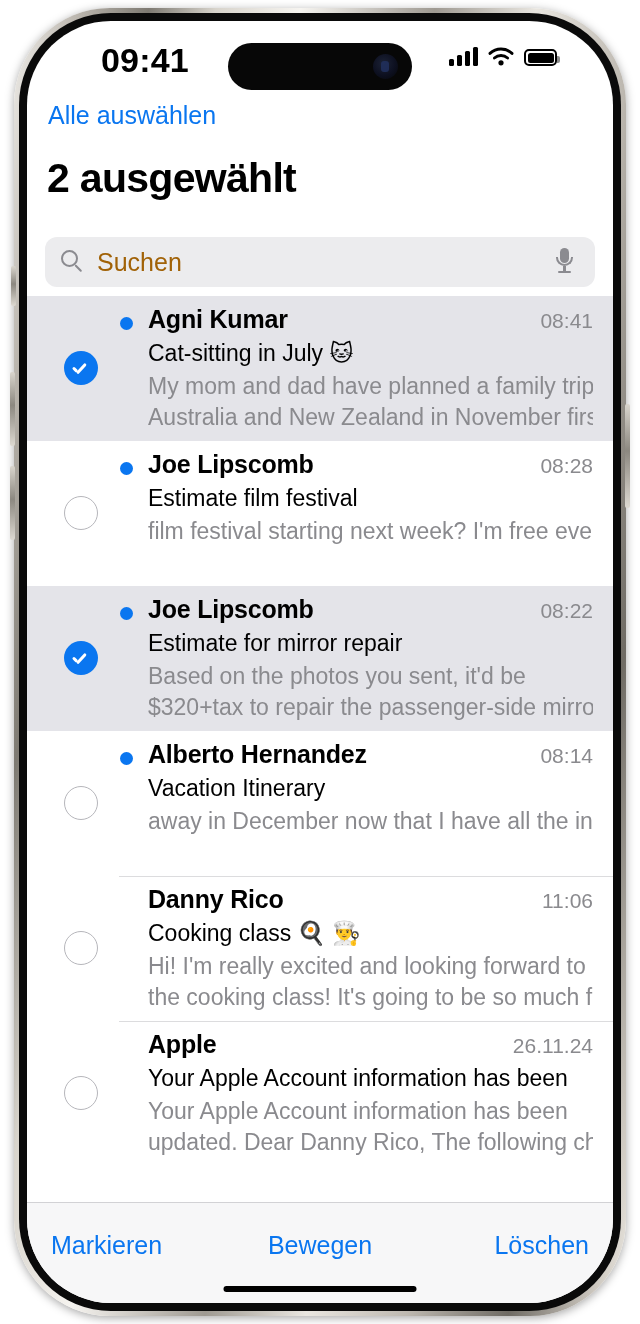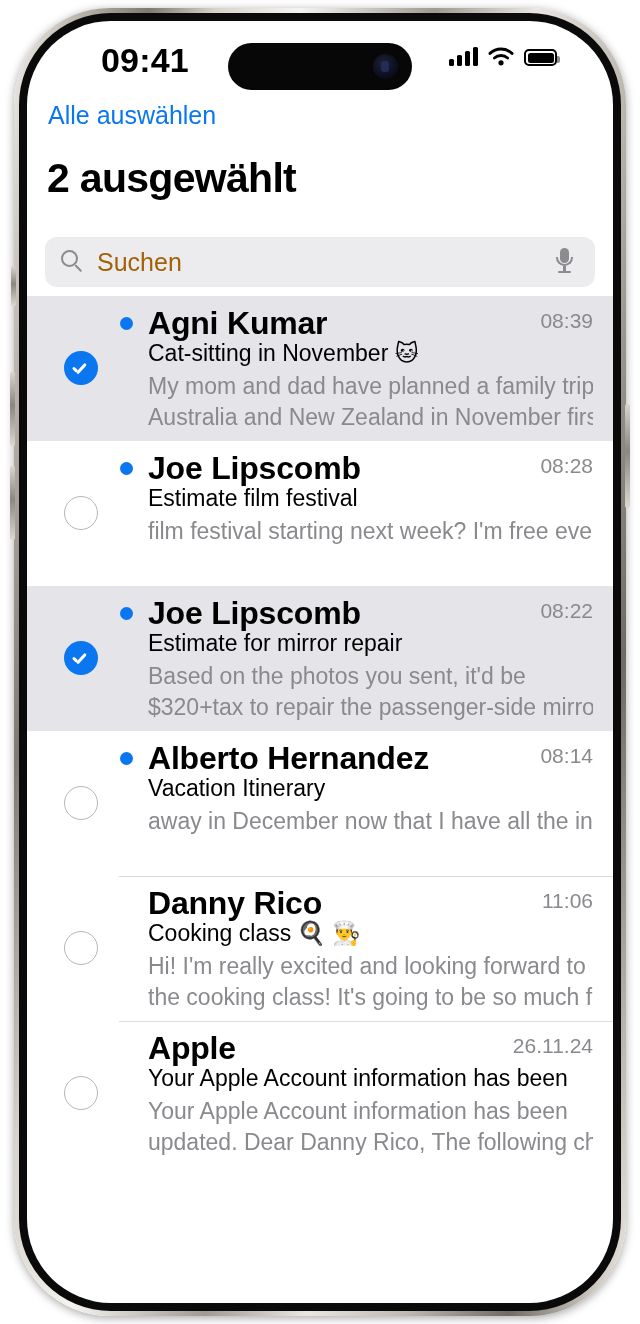--- a/index.html
+++ b/index.html
@@ -94,21 +94,21 @@
   .check.off { border:1.8px solid #b6b6bb; background:transparent; }
   .check.on  { background:#0a76f0; }
   .check.on::before { content:""; position:absolute; left:9px; top:15px; width:6px; height:2.8px;
     background:#fff; border-radius:2px; transform:rotate(45deg); transform-origin:left center; }
   .check.on::after { content:""; position:absolute; left:12.5px; top:20.5px; width:13px; height:2.8px;
     background:#fff; border-radius:2px; transform:rotate(-48deg); transform-origin:left center; }
 
   .unread { position:absolute; left:93px; top:21px; width:13px; height:13px; border-radius:50%; background:#0a76f0; }
 
   .r-body { position:absolute; left:121px; right:0; top:0; }
-  .r-from { position:absolute; left:0; top:9px; font-size:32px; font-weight:700; color:#000; letter-spacing:-.2px;text-align:right; }
+  .r-from { position:absolute; left:0; top:9px; font-size:25px; font-weight:700; color:#000; letter-spacing:-.2px;text-align:right; }
   .r-time { position:absolute; right:20px; top:13px; font-size:21px; color:#8a8a8e; }
   .r-subj { position:absolute; left:0; right:38px; top:44px; font-size:23px; color:#000;
             white-space:nowrap; overflow:hidden; }
   .r-prev { position:absolute; left:0; right:20px; top:75px; font-size:23px; color:#8a8a8e;
             line-height:31px; max-height:62px; overflow:hidden; }
   .r-prev div { white-space:nowrap; overflow:hidden; }
 
   
   .toolbar { position:absolute; left:0; bottom:0; width:586px; height:101px;
              background:#f7f7f8; border-top:1px solid #d2d2d5; }
@@ -176,22 +176,22 @@
           <div class="foot"></div>
       </div>
     </div>
 
     <div class="maillist" id="maillist">
         <div class="mailrow selected">
           <div class="check on"></div>
           <div class="unread"></div>
           <div class="r-body">
             <div class="r-from">Agni Kumar</div>
-            <div class="r-time">08:39</div>
-            <div class="r-subj">Cat-sitting in November 🐱</div>
+            <div class="r-time">08:41</div>
+            <div class="r-subj">Cat-sitting in July 🐱</div>
             <div class="r-prev">
               <div>My mom and dad have planned a family trip to</div>
               <div>Australia and New Zealand in November first…</div>
             </div>
           </div>
         </div>
         <div class="mailrow">
           <div class="check off"></div>
           <div class="unread"></div>
           <div class="r-body">
@@ -249,15 +249,21 @@
             <div class="r-time">26.11.24</div>
             <div class="r-subj">Your Apple Account information has been up…</div>
             <div class="r-prev">
               <div>Your Apple Account information has been</div>
               <div>updated. Dear Danny Rico, The following cha…</div>
             </div>
           </div>
         </div>
       </div>
 
+    <div class="toolbar">
+      <div class="tb-item" id="tb-mark">Markieren</div>
+      <div class="tb-item" id="tb-move">Bewegen</div>
+      <div class="tb-item" id="tb-del">Löschen</div>
+      <div class="homebar"></div>
+    </div>
 
   </div>
 </div>
 
 </body></html>

